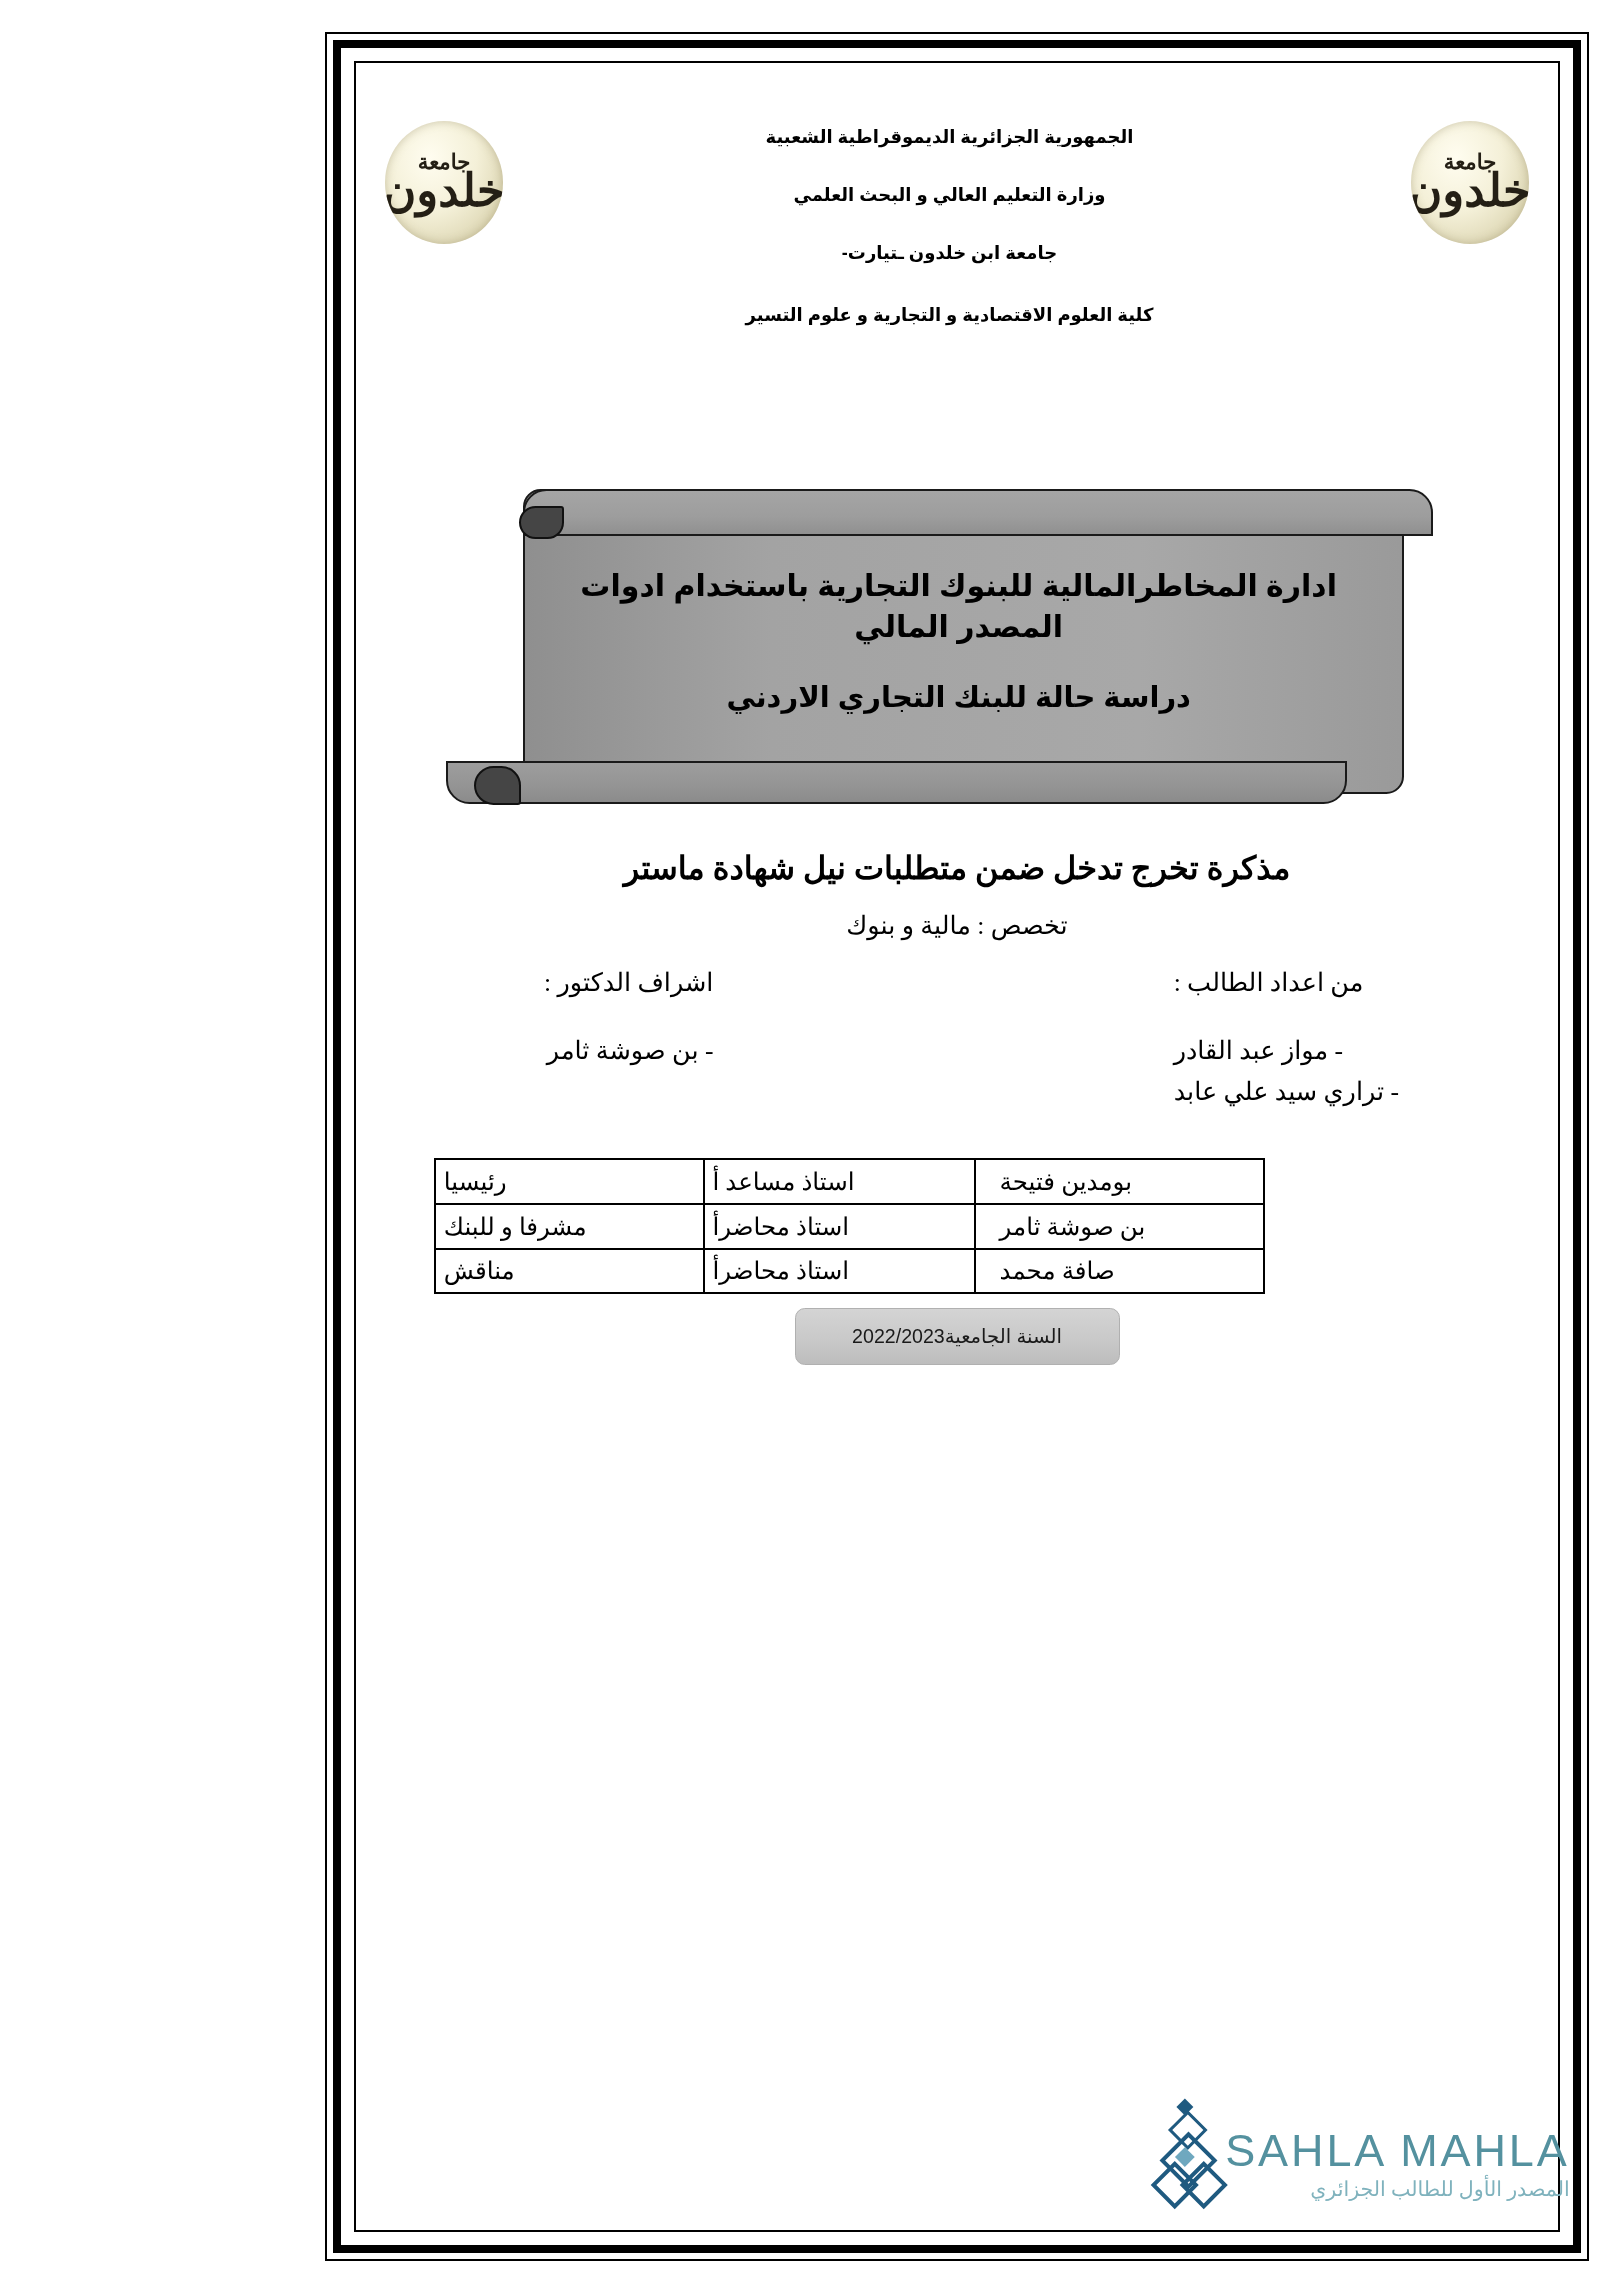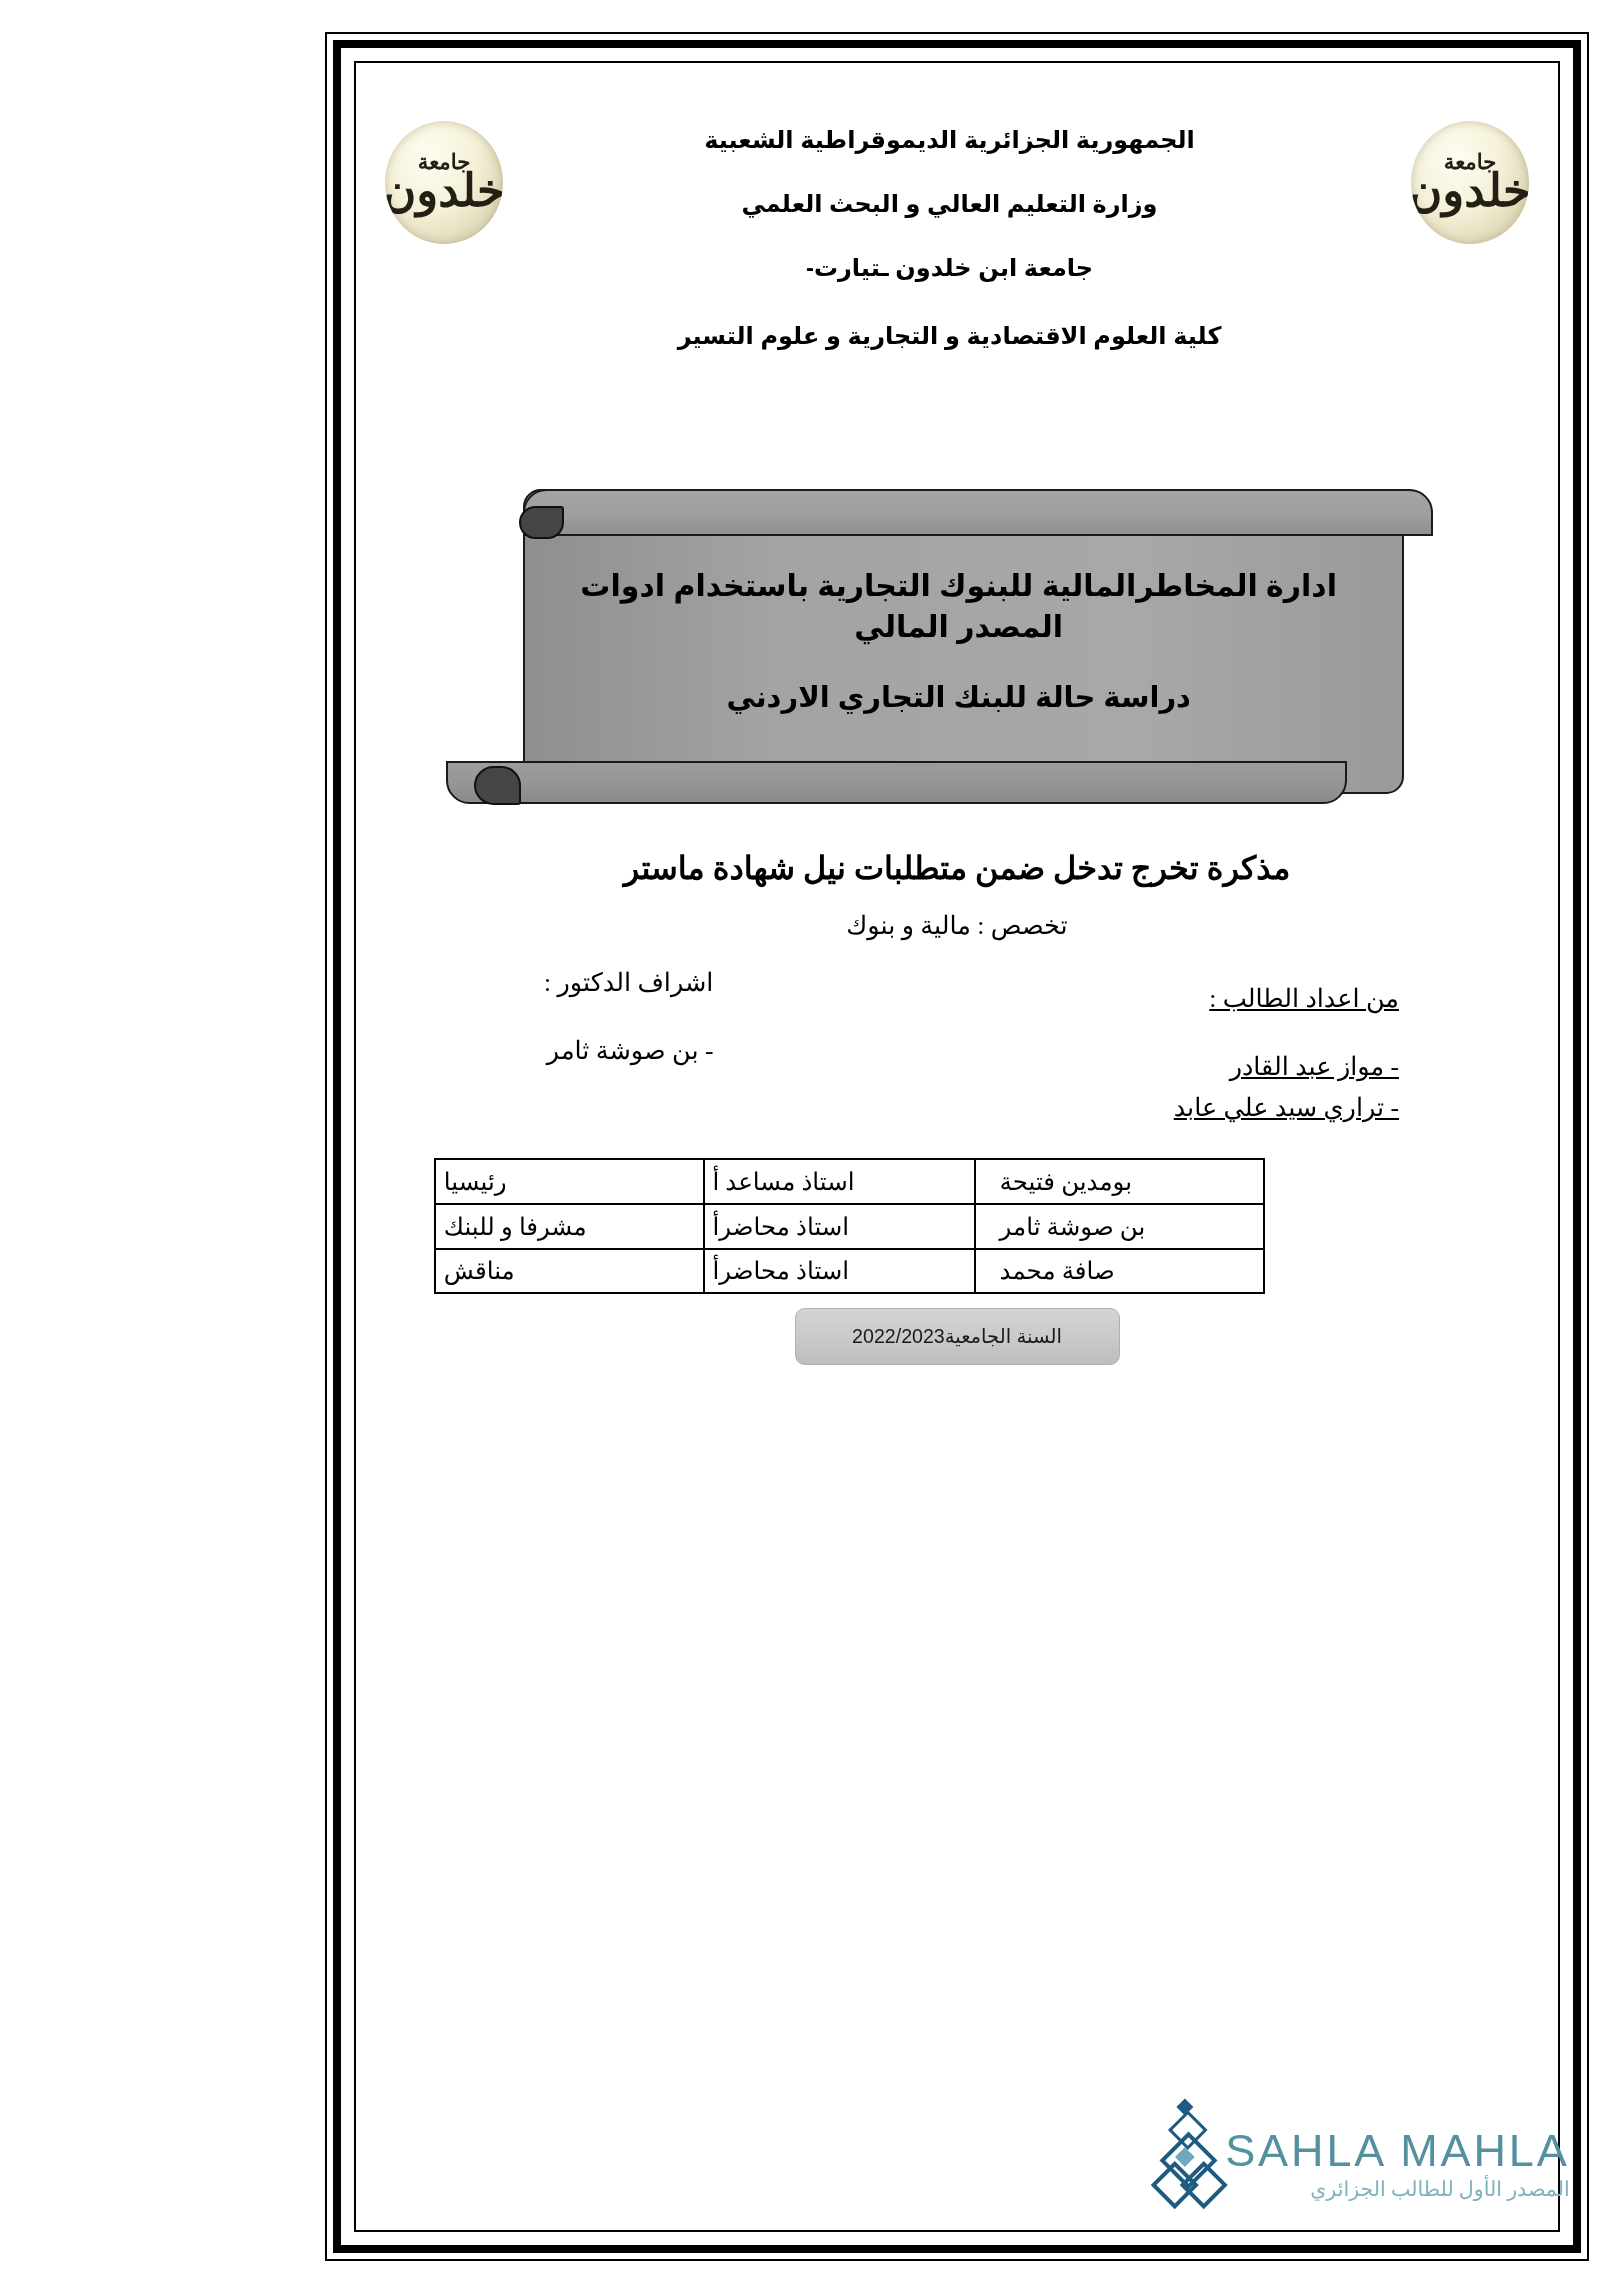--- a/index.html
+++ b/index.html
@@ -89,21 +89,21 @@
 
   .header-text {
     position: absolute;
     left: 152px;
     right: 167px;
     top: 21.6px;
     text-align: center;
     font-family: "Liberation Sans", "DejaVu Sans", sans-serif;
     font-weight: bold;
     color: #000;
-    font-size: 24px;
+    font-size: 18px;
     line-height: 1.0;
   }
   .header-text .hline { margin: 0 0 40px 0; }
   .header-text .hline:last-child { margin-bottom: 0; margin-top: 44px; }
 
   
   .scroll-wrap {
     position: absolute;
     top: 414px;
     left: 108px;
@@ -214,23 +214,22 @@
     left: 39px;
     right: 39px;
     height: 157px;
     font-family: "Liberation Serif", "DejaVu Serif", serif;
     font-size: 25.5px;
     color: #000;
   }
   .people .col-students {
     position: absolute;
     right: 118px;
-    top: 16px;
-    text-align: right;
-    text-decoration: underline;
+    top: 0;
+    text-align: left;
   }
   .people .col-supervisor {
     position: absolute;
     left: 147px;
     top: 0;
     text-align: right;
   }
   .people .lbl { margin-bottom: 37px; white-space: nowrap; }
   .people .nm  { margin-bottom: 9.8px; white-space: nowrap; }
 

